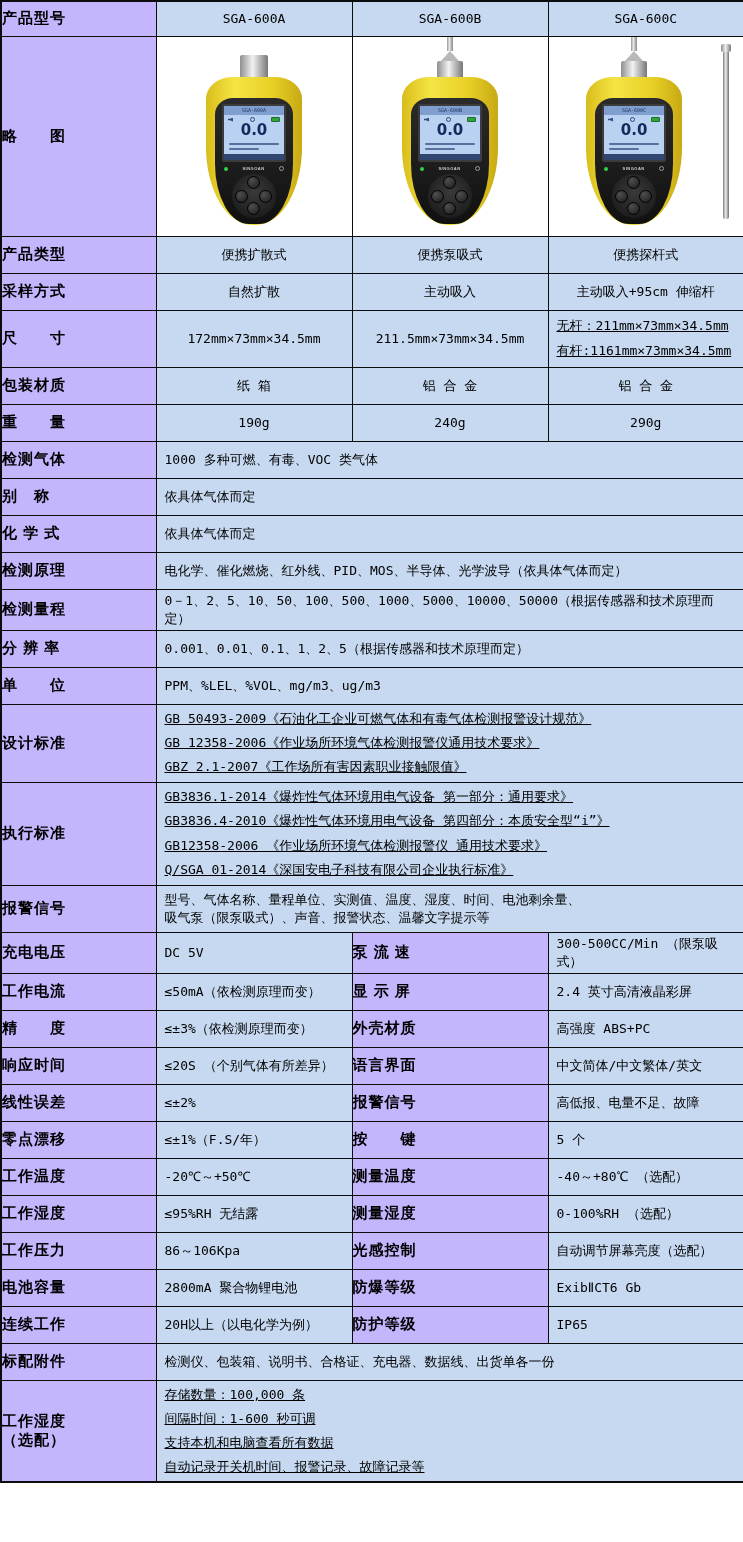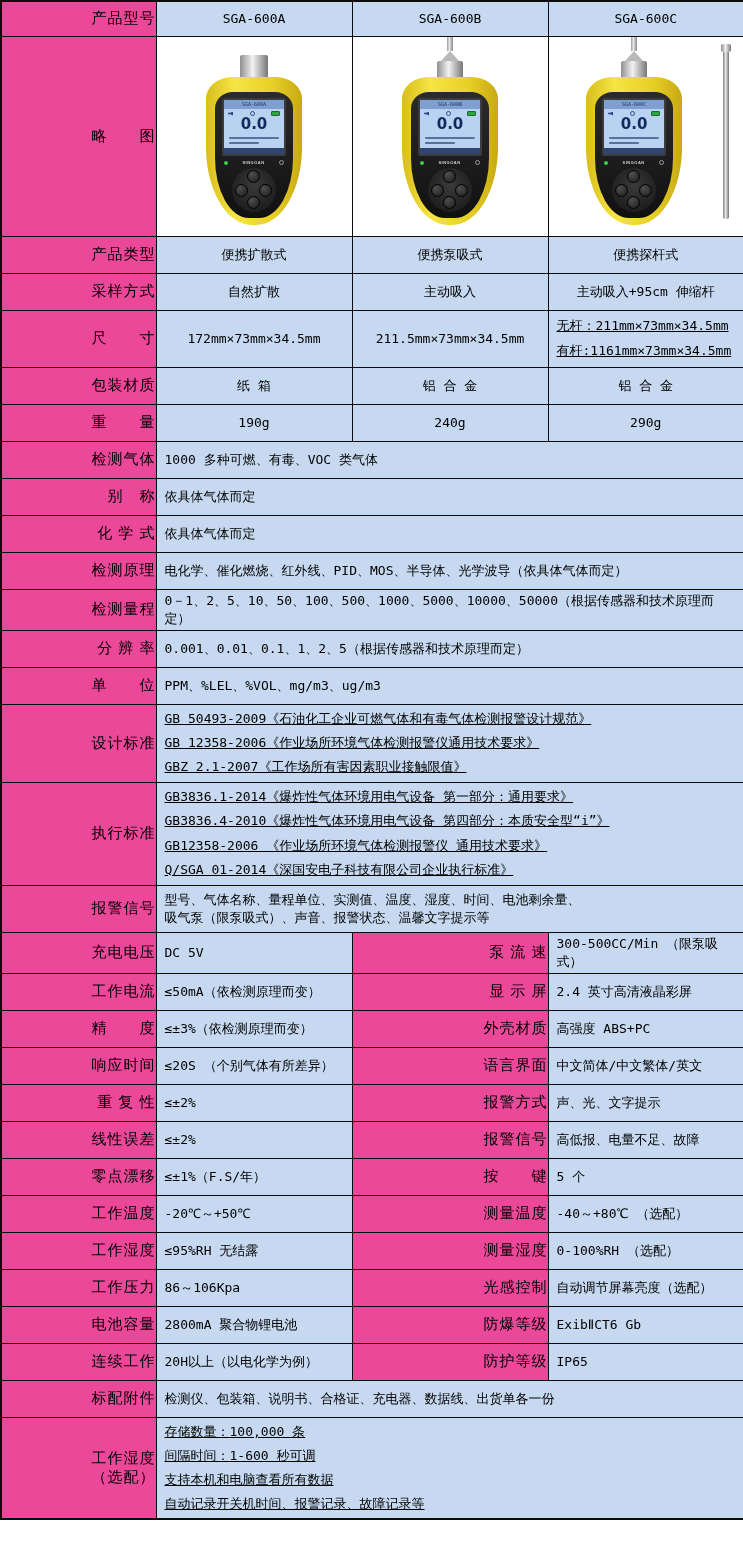--- a/index.html
+++ b/index.html
@@ -10,24 +10,24 @@
     color:#000;
   }
   table.spec {
     width:743px;
     border-collapse:collapse;
     table-layout:fixed;
     border:2px solid #0c0c0c;
   }
   td { border:1px solid #0c0c0c; vertical-align:middle; overflow:hidden; }
   td.lbl {
-    background:#ec4899;
-    font-weight:normal;
+    background:#c4b5fd;
+    font-weight:bold;
     font-size:15px;
-    text-align:right;
+    text-align:left;
     letter-spacing:1px;
   }
   td.val {
     background:#c6d9f0;
     font-size:13px;
     font-family:"DejaVu Sans Mono","Liberation Sans",sans-serif;
   }
   td.val.center { text-align:center; }
   td.val.left { text-align:left; padding:2px 8px; }
   td.img-cell { background:#ffffff; padding:0; }
@@ -54,21 +54,21 @@
   .variant-b .probe-cone, .variant-c .probe-cone { display:block; }
   .probe-base { width:28px; height:22px; background:linear-gradient(90deg,#8f8f8f,#f2f2f2 45%,#777); border-radius:2px 2px 0 0; }
   .variant-b .probe-base, .variant-c .probe-base { height:16px; width:26px; }
   .dev-body {
     position:relative; width:96px; height:148px;
     background:linear-gradient(90deg,#d9bd1a,#f5e545 30%,#e8cf25 70%,#c7a914);
     border-radius:26px 26px 46px 46px / 22px 22px 78px 78px;
     padding:7px 9px 0 9px;
   }
   .dev-inner {
-    width:78px; height:126px; margin:8px auto;
+    width:78px; height:126px; margin:14px auto;
     background:linear-gradient(180deg,#2b2b2b,#101010);
     border-radius:18px 18px 34px 34px / 16px 16px 60px 60px;
     padding:6px 7px 0 7px;
   }
   .dev-screen { width:64px; height:58px; background:#b9d2f2; border:2px solid #3c3c3c; border-radius:2px; overflow:hidden; }
   .scr-title { height:9px; background:#7f9fd0; color:#1c2f5e; font-size:5px; line-height:9px; text-align:center; font-family:"DejaVu Sans Mono",monospace; letter-spacing:0; }
   .scr-icons { display:flex; align-items:center; justify-content:space-between; padding:2px 4px 0 4px; }
   .spk-icon { width:5px; height:4px; background:#2e4a80; clip-path:polygon(0 30%,40% 30%,100% 0,100% 100%,40% 70%,0 70%); }
   .fan-icon { width:5px; height:5px; border-radius:50%; border:1px solid #2e4a80; }
   .batt-icon { width:9px; height:5px; background:#2fa33c; border:1px solid #1d6b27; border-radius:1px; }
@@ -338,26 +338,20 @@
     <td class="lbl">外壳材质</td>
     <td class="val left">高强度 ABS+PC</td>
   </tr>
   <tr class="h-std">
     <td class="lbl">响应时间</td>
     <td class="val left">≤20S （个别气体有所差异）</td>
     <td class="lbl">语言界面</td>
     <td class="val left">中文简体/中文繁体/英文</td>
   </tr>
   <tr class="h-std">
-    <td class="lbl">重 复 性</td>
-    <td class="val left">≤±2%</td>
-    <td class="lbl">报警方式</td>
-    <td class="val left">声、光、文字提示</td>
-  </tr>
-  <tr class="h-std">
     <td class="lbl">线性误差</td>
     <td class="val left">≤±2%</td>
     <td class="lbl">报警信号</td>
     <td class="val left">高低报、电量不足、故障</td>
   </tr>
   <tr class="h-std">
     <td class="lbl">零点漂移</td>
     <td class="val left">≤±1%（F.S/年）</td>
     <td class="lbl">按　　键</td>
     <td class="val left">5 个</td>

